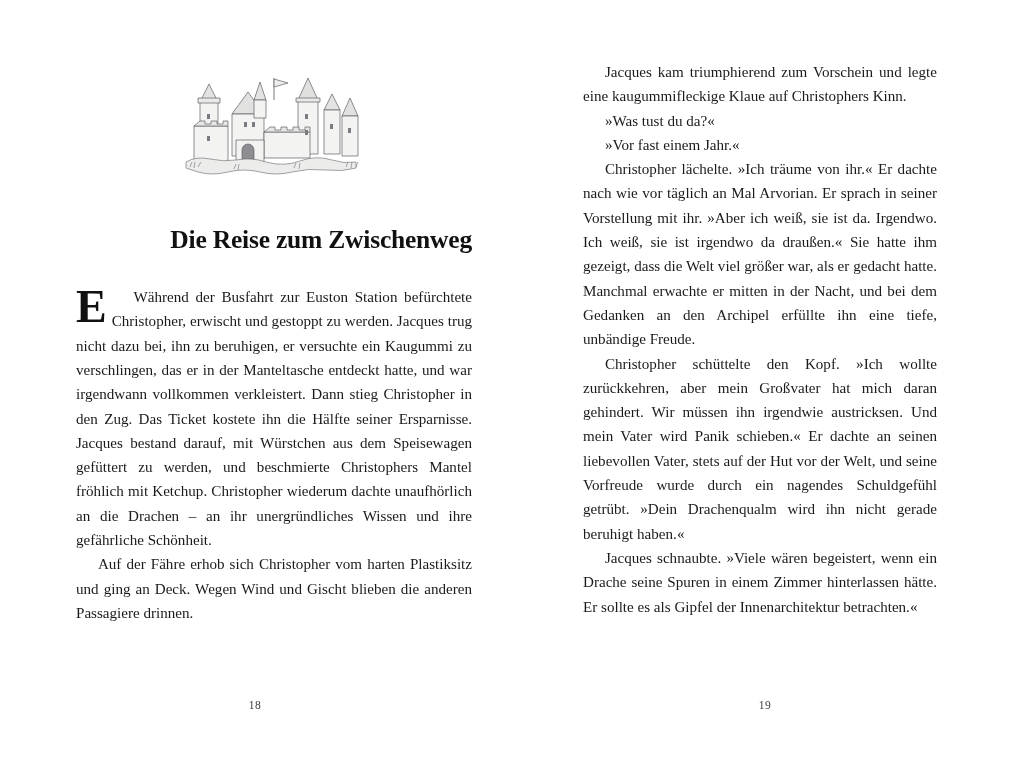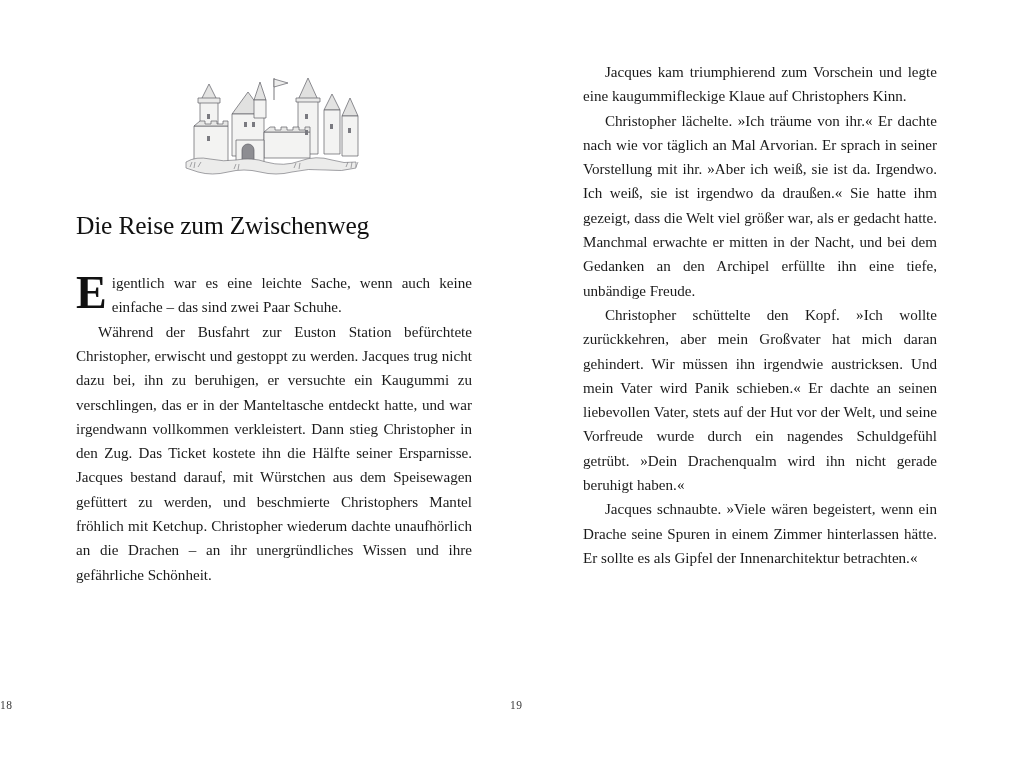--- a/index.html
+++ b/index.html
@@ -40,24 +40,24 @@
     margin-top: 68px;
     height: 120px;
     display: flex;
     align-items: flex-end;
     justify-content: center;
   }
   .illustration svg { display: block; }
 
   
   .chapter-title {
-    margin-top: 24px;
-    text-align: left;
+    margin-top: 38px;
+    text-align: right;
     font-family: "Liberation Serif", "DejaVu Serif", serif;
-    font-weight: normal;
+    font-weight: bold;
     font-size: 25.5px;
     letter-spacing: -0.2px;
     color: #111111;
     line-height: 1.1;
   }
 
   
   .body-block {
     margin-top: 31px;
   }
@@ -91,21 +91,21 @@
     margin-top: 1px;
     color: #111111;
   }
 
   
   .folio {
     position: absolute;
     bottom: 72px;
     left: 0;
     width: 100%;
-    text-align: left;
+    text-align: center;
     font-size: 11.5px;
     color: #3a3a3a;
     letter-spacing: 0.4px;
   }
 </style>
 </head>
 <body>
 
 <div class="spread">
 
@@ -166,33 +166,36 @@
             <path d="M120 98 l2 -5 M125 99 l1 -6"></path>
             <path d="M172 97 l2 -5 M177 98 l1 -6 M182 97 l2 -5"></path>
           </g>
         </g>
       </svg>
     </div>
 
     <h1 class="chapter-title">Die Reise zum Zwischenweg</h1>
 
     <div class="body-block">
-      <p class="para dropcap-para"><span class="dropcap">E</span><span>igentlich war es eine leichte Sache, wenn auch keine einfache – das sind zwei Paar Schuhe.</span></p>
+      <p class="para dropcap-para"><span class="dropcap">E</span></p>
 
       <p class="para">Während der Busfahrt zur Euston Station befürchtete Christopher, erwischt und gestoppt zu werden. Jacques trug nicht dazu bei, ihn zu beruhigen, er versuchte ein Kaugummi zu verschlingen, das er in der Manteltasche entdeckt hatte, und war irgendwann vollkommen verkleistert. Dann stieg Christopher in den Zug. Das Ticket kostete ihn die Hälfte seiner Ersparnisse. Jacques bestand darauf, mit Würstchen aus dem Speisewagen gefüttert zu werden, und beschmierte Christophers Mantel fröhlich mit Ketchup. Christopher wiederum dachte unaufhörlich an die Drachen – an ihr unergründliches Wissen und ihre gefährliche Schönheit.</p>
 
+      <p class="para">Auf der Fähre erhob sich Christopher vom harten Plastiksitz und ging an Deck. Wegen Wind und Gischt blieben die anderen Passagiere drinnen.</p>
     </div>
 
     <div class="folio">18</div>
   </div>
 
   <div class="page page-right">
 
     <div class="body-block right-col">
       <p class="para">Jacques kam triumphierend zum Vorschein und legte eine kaugummifleckige Klaue auf Christophers Kinn.</p>
+      <p class="para">»Was tust du da?«</p>
+      <p class="para">»Vor fast einem Jahr.«</p>
       <p class="para">Christopher lächelte. »Ich träume von ihr.« Er dachte nach wie vor täglich an Mal Arvorian. Er sprach in seiner Vorstellung mit ihr. »Aber ich weiß, sie ist da. Irgendwo. Ich weiß, sie ist irgendwo da draußen.« Sie hatte ihm gezeigt, dass die Welt viel größer war, als er gedacht hatte. Manchmal erwachte er mitten in der Nacht, und bei dem Gedanken an den Archipel erfüllte ihn eine tiefe, unbändige Freude.</p>
       <p class="para">Christopher schüttelte den Kopf. »Ich wollte zurückkehren, aber mein Großvater hat mich daran gehindert. Wir müssen ihn irgendwie austricksen. Und mein Vater wird Panik schieben.« Er dachte an seinen liebevollen Vater, stets auf der Hut vor der Welt, und seine Vorfreude wurde durch ein nagendes Schuldgefühl getrübt. »Dein Drachenqualm wird ihn nicht gerade beruhigt haben.«</p>
       <p class="para">Jacques schnaubte. »Viele wären begeistert, wenn ein Drache seine Spuren in einem Zimmer hinterlassen hätte. Er sollte es als Gipfel der Innenarchitektur betrachten.«</p>
 
     </div>
 
     <div class="folio">19</div>
   </div>
 
 </div>

